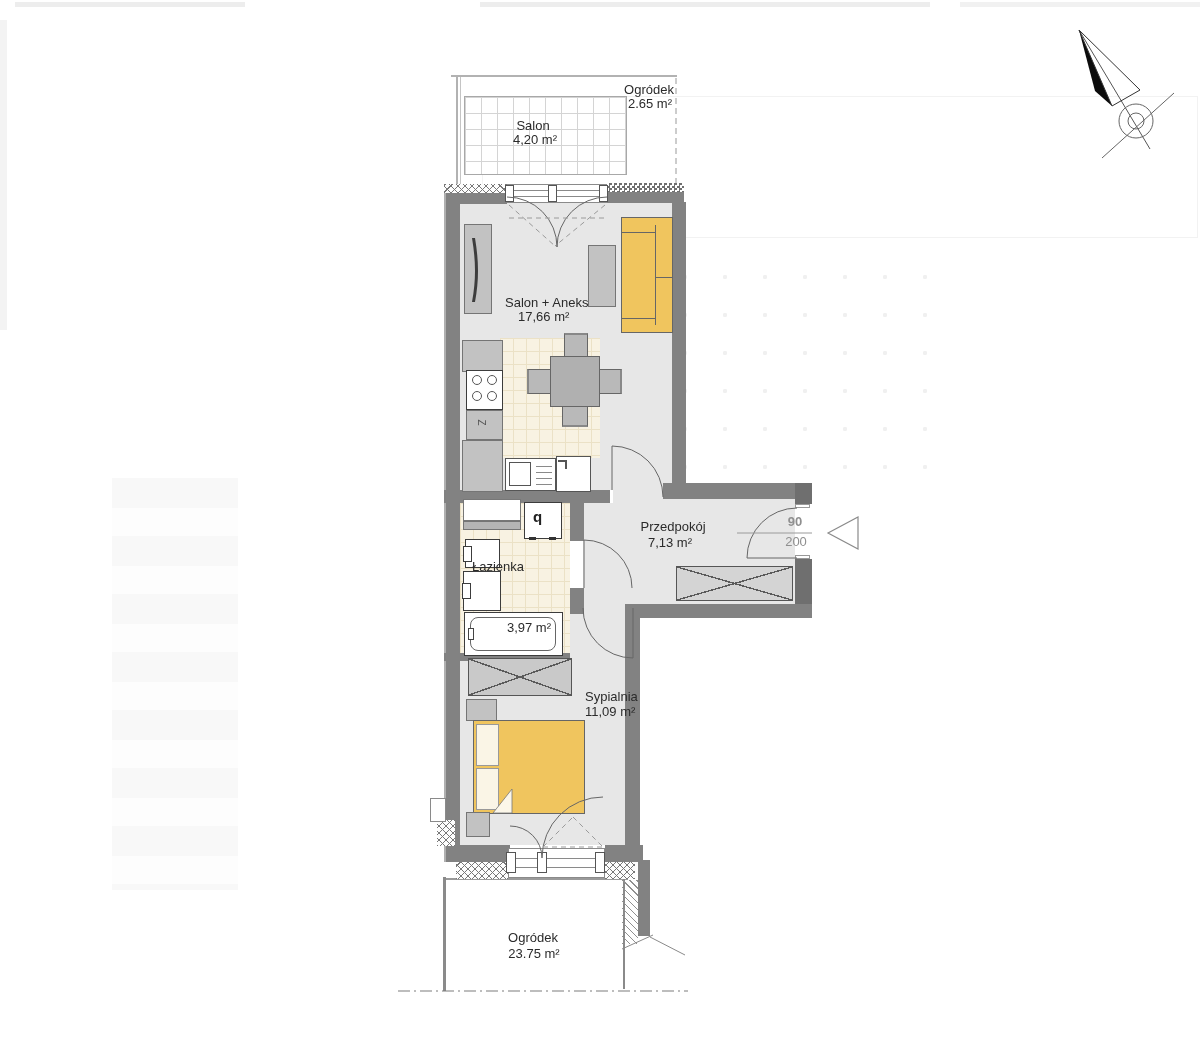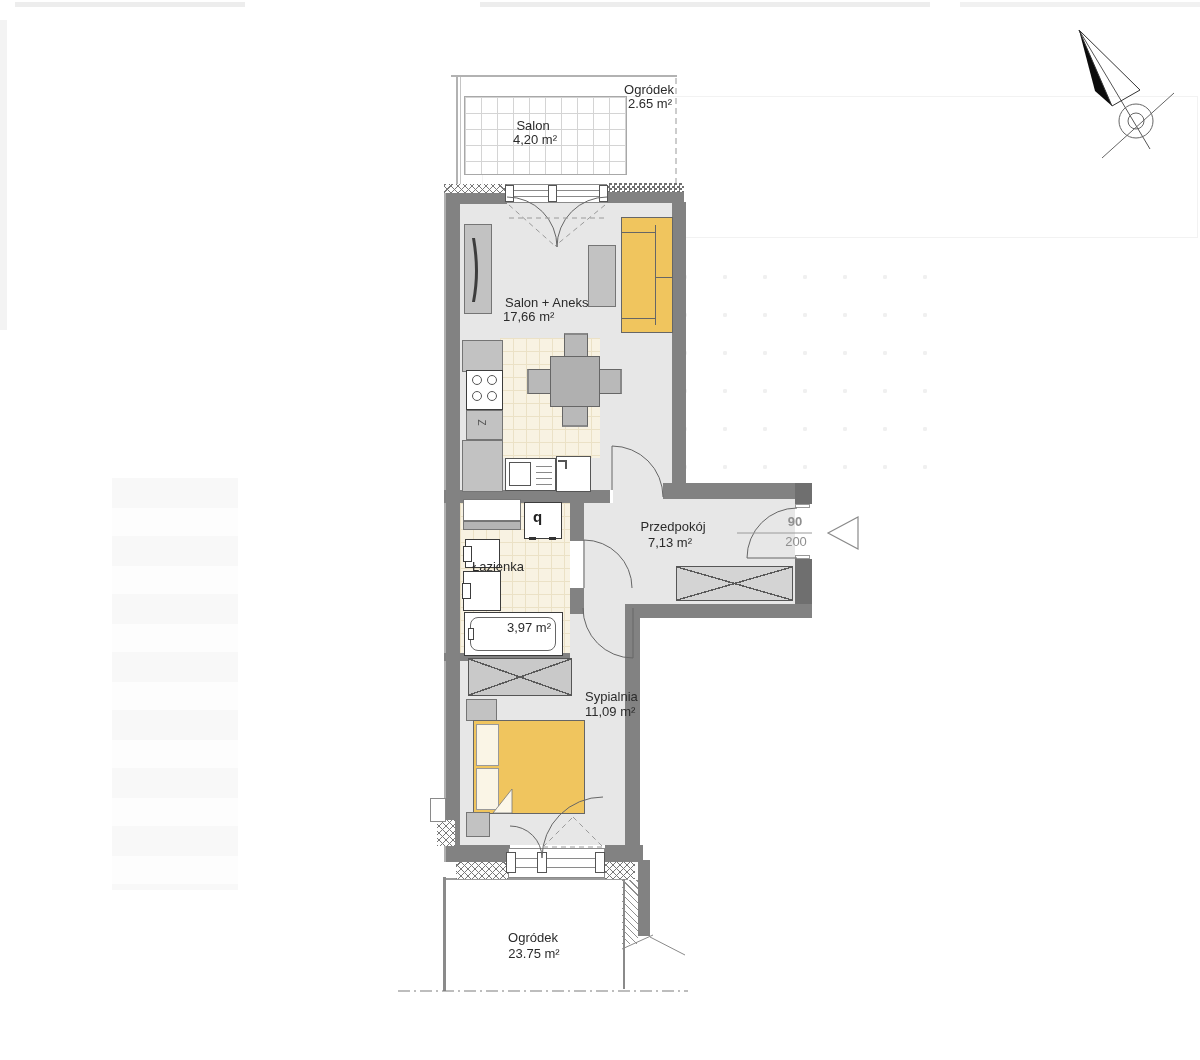--- a/index.html
+++ b/index.html
@@ -169,21 +169,21 @@
   <div class="accent" style="left:473px;top:720px;width:112px;height:94px;"></div>
   <div class="abs" style="left:476px;top:724px;width:23px;height:42px;background:#faf5e6;border:1px solid #999;box-sizing:border-box;"></div>
   <div class="abs" style="left:476px;top:768px;width:23px;height:42px;background:#faf5e6;border:1px solid #999;box-sizing:border-box;"></div>
   <div class="furn" style="left:466px;top:812px;width:24px;height:25px;"></div>
 
   <div class="lbl c" style="left:533px;top:120px;">Salon</div>
   <div class="lbl c" style="left:535px;top:134px;">4,20 m²</div>
   <div class="lbl c" style="left:649px;top:84px;">Ogródek</div>
   <div class="lbl c" style="left:650px;top:98px;">2.65 m²</div>
   <div class="lbl" style="left:505px;top:297px;">Salon + Aneks</div>
-  <div class="lbl" style="left:503px;top:311px;">17,66 m²</div>
+  <div class="lbl" style="left:518px;top:311px;">17,66 m²</div>
   <div class="lbl c" style="left:673px;top:521px;">Przedpokój</div>
   <div class="lbl c" style="left:670px;top:537px;">7,13 m²</div>
   <div class="lbl c" style="left:498px;top:561px;">Łazienka</div>
   <div class="lbl c" style="left:529px;top:576px;margin-top:46px;">3,97 m²</div>
   <div class="lbl" style="left:585px;top:691px;">Sypialnia</div>
   <div class="lbl" style="left:585px;top:706px;">11,09 m²</div>
   <div class="lbl c" style="left:533px;top:932px;">Ogródek</div>
   <div class="lbl c" style="left:534px;top:948px;text-align:right;">23.75 m²</div>
 
   <div class="dim" style="left:795px;top:514px;font-weight:bold;">90</div>

